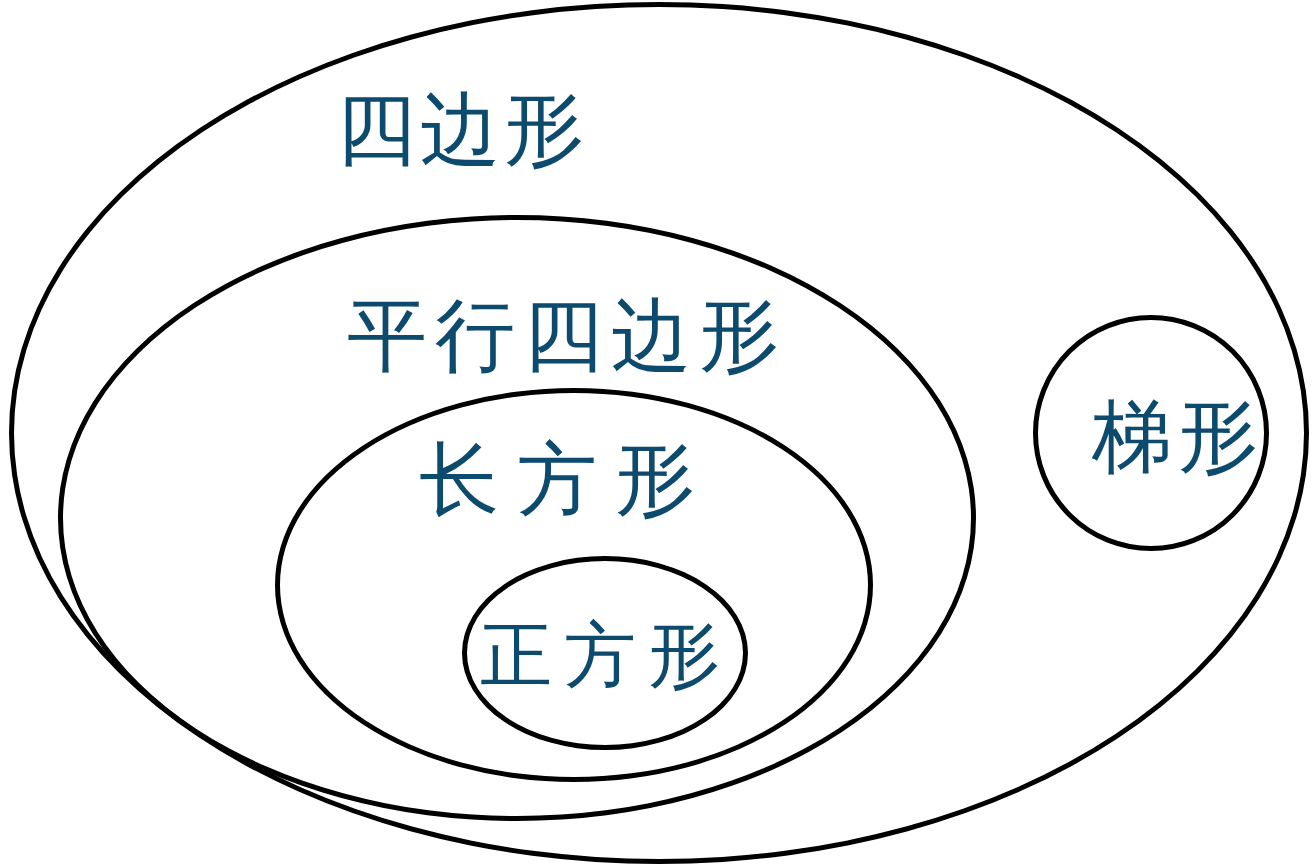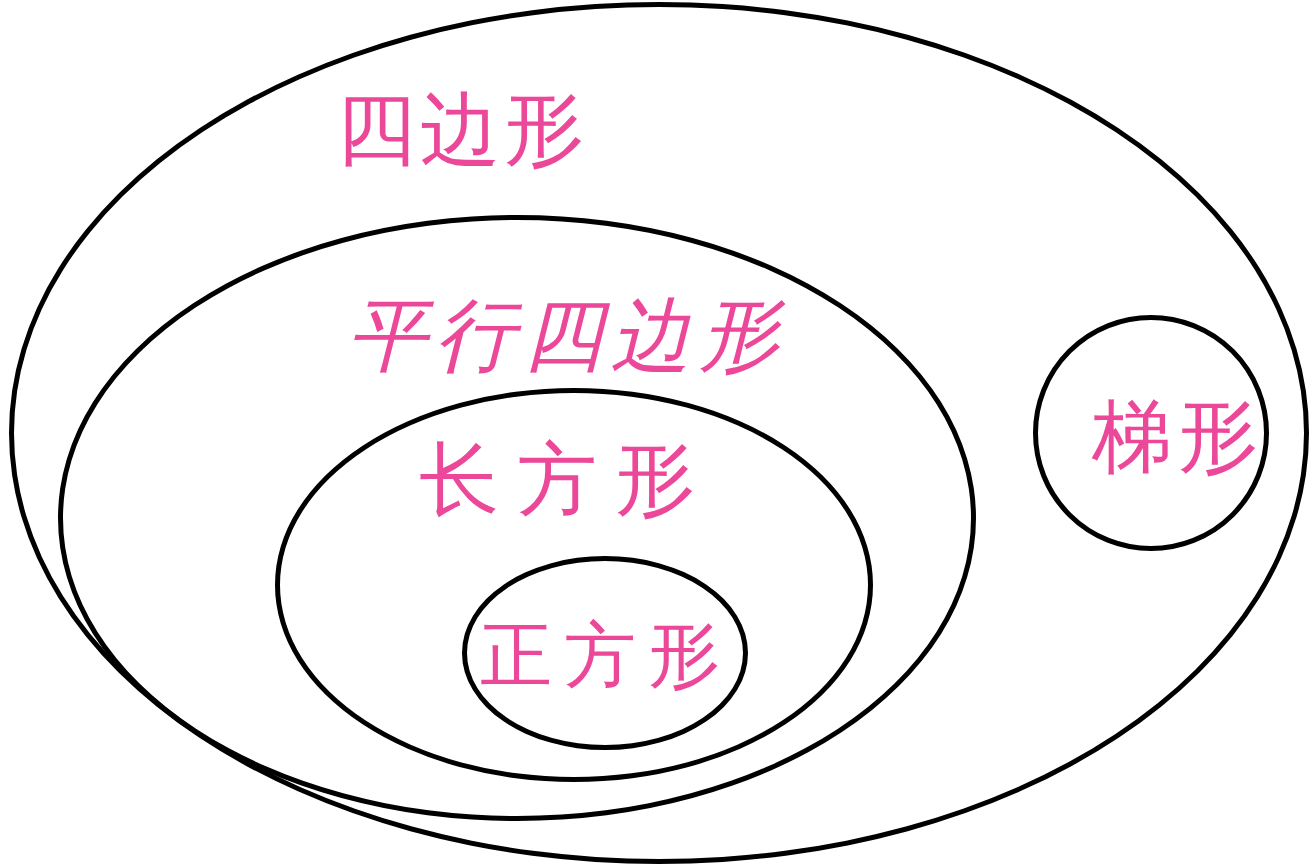--- a/index.html
+++ b/index.html
@@ -50,37 +50,36 @@
   }
   .circle-trapezoid {
     left: 1033px;
     top: 315px;
     width: 236px;
     height: 236px;
   }
   .diagram-label {
     position: absolute;
     transform: translate(-50%, -50%);
-    color: #ec4899;
+    color: #0c4a6e;
     white-space: nowrap;
     font-weight: 400;
     line-height: 1;
   }
   .label-quadrilateral {
     left: 462px;
     top: 130px;
     font-size: 80px;
     letter-spacing: 4px;
   }
   .label-parallelogram {
     left: 567px;
     top: 336px;
     font-size: 80px;
     letter-spacing: 8px;
-    font-style: italic;
   }
   .label-rectangle {
     left: 566px;
     top: 480px;
     font-size: 80px;
     letter-spacing: 18px;
   }
   .label-square {
     left: 606px;
     top: 655px;

